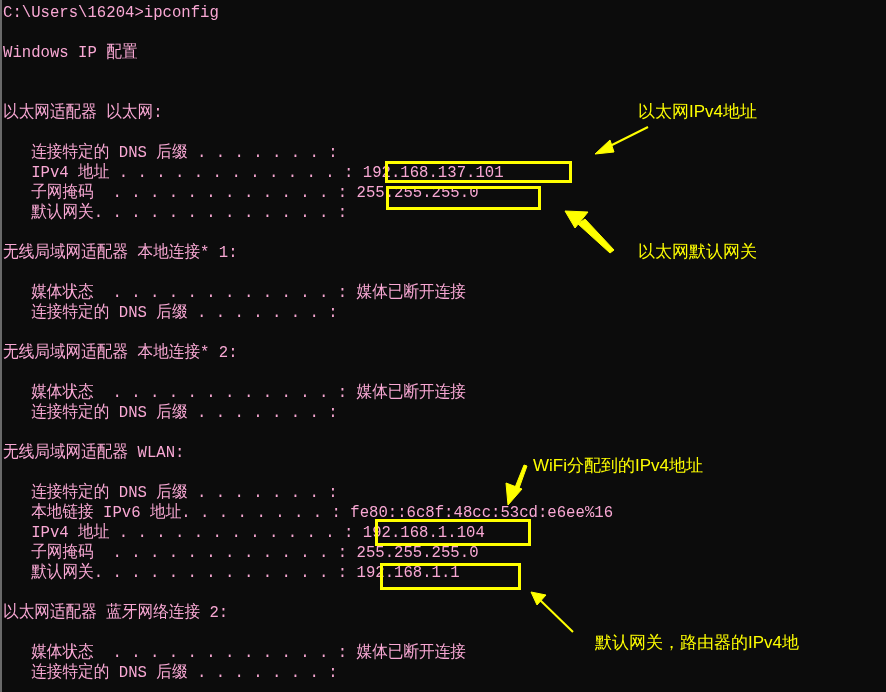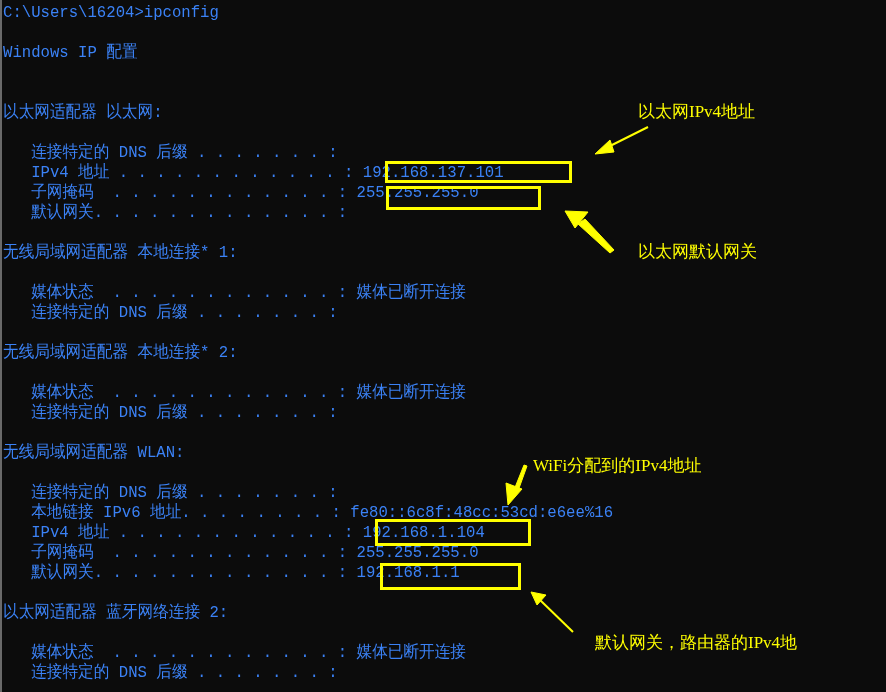--- a/index.html
+++ b/index.html
@@ -1,26 +1,26 @@
 <!DOCTYPE html>
 <html><head>
 <meta charset="utf-8">
 <style>
   html, body { margin:0; padding:0; }
   body { width:886px; height:692px; background:#0c0c0c; overflow:hidden; position:relative; }
   .term {
     position:absolute; left:0; top:0; width:886px; height:692px;
     border-left:2px solid #6a6a6a; box-sizing:border-box;
     font-family:"Liberation Mono","DejaVu Sans Mono",monospace;
-    font-size:17px; color:#3b82f6; line-height:20px;
+    font-size:17px; color:#f9a8d4; line-height:20px;
   }
   .line { position:absolute; left:1px; height:20px; white-space:pre; transform:scaleX(0.92); transform-origin:left center; }
   .box { position:absolute; border:3px solid #ffff00; box-sizing:border-box; }
   .note {
-    position:absolute; color:#ffff00; font-family:Liberation Serif, serif;
+    position:absolute; color:#ffff00; font-family:Liberation Sans, sans-serif;
     font-size:17px; white-space:nowrap; line-height:22px;
   }
   svg.arrows { position:absolute; left:0; top:0; width:886px; height:692px; pointer-events:none; }
 </style>
 </head>
 <body>
 
 <div class="term">
   <div class="line" style="top:3px">C:\Users\16204&gt;ipconfig</div>
   <div class="line" style="top:43px">Windows IP 配置</div>

